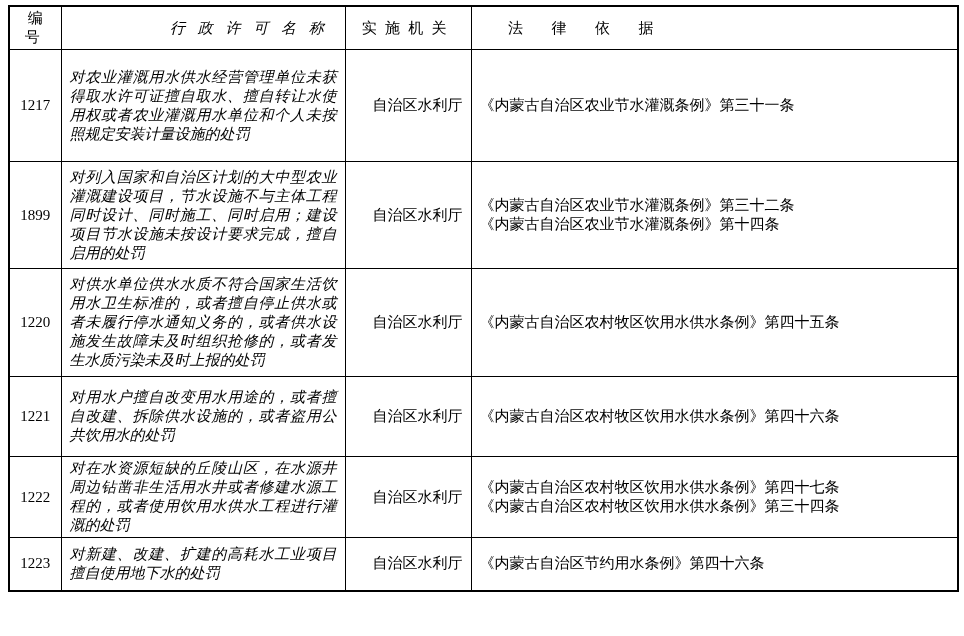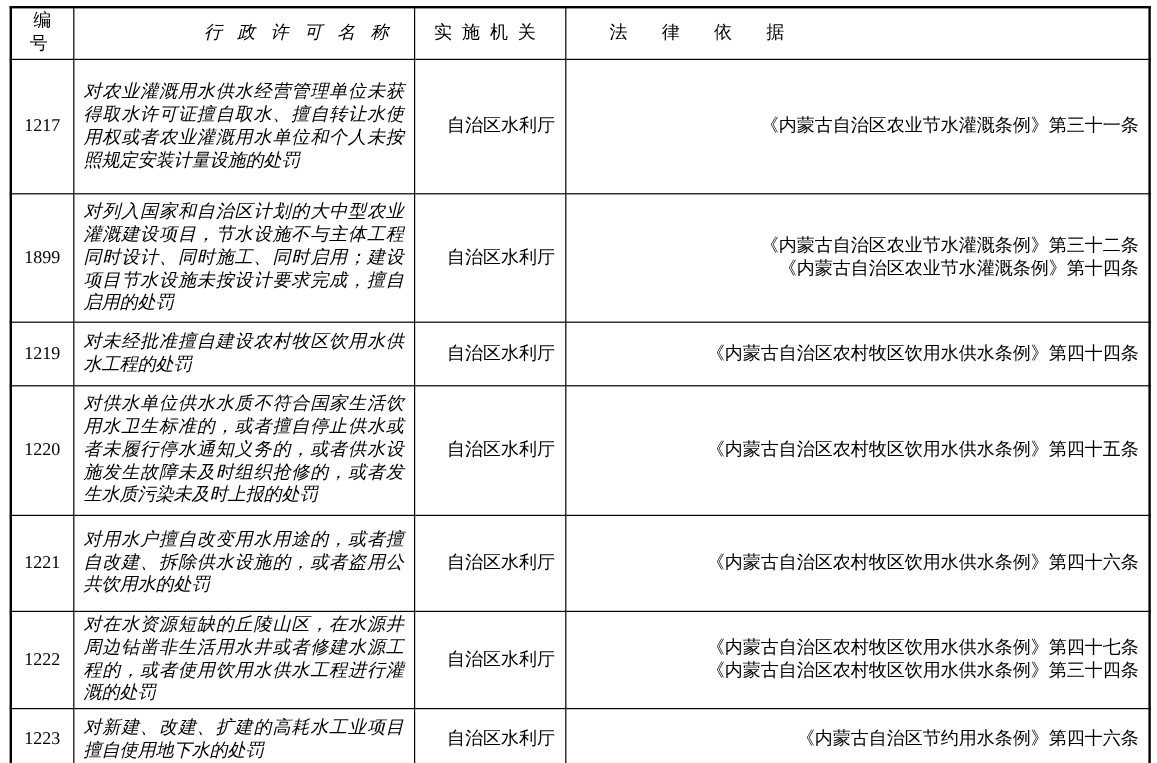--- a/index.html
+++ b/index.html
@@ -62,21 +62,21 @@
     text-align: justify;
     text-justify: inter-ideograph;
     padding: 2px 8px;
     font-style: italic;
   }
   td.c-agency {
     text-align: right;
     padding: 2px 6px;
   }
   td.c-legal {
-    text-align: right;
+    text-align: left;
     white-space: pre-line;
     padding: 2px 4px;
   }
 </style>
 </head>
 <body>
 
 <div class="page">
   <table class="doc">
     <colgroup>
@@ -100,26 +100,20 @@
         <td class="c-agency">自治区水利厅</td>
         <td class="c-legal">《内蒙古自治区农业节水灌溉条例》第三十一条</td>
       </tr>
       <tr class="r2">
         <td class="c-id">1899</td>
         <td class="c-name">对列入国家和自治区计划的大中型农业灌溉建设项目，节水设施不与主体工程同时设计、同时施工、同时启用；建设项目节水设施未按设计要求完成，擅自启用的处罚</td>
         <td class="c-agency">自治区水利厅</td>
         <td class="c-legal">《内蒙古自治区农业节水灌溉条例》第三十二条
 《内蒙古自治区农业节水灌溉条例》第十四条</td>
       </tr>
-      <tr class="r3">
-        <td class="c-id">1219</td>
-        <td class="c-name">对未经批准擅自建设农村牧区饮用水供水工程的处罚</td>
-        <td class="c-agency">自治区水利厅</td>
-        <td class="c-legal">《内蒙古自治区农村牧区饮用水供水条例》第四十四条</td>
-      </tr>
       <tr class="r4">
         <td class="c-id">1220</td>
         <td class="c-name">对供水单位供水水质不符合国家生活饮用水卫生标准的，或者擅自停止供水或者未履行停水通知义务的，或者供水设施发生故障未及时组织抢修的，或者发生水质污染未及时上报的处罚</td>
         <td class="c-agency">自治区水利厅</td>
         <td class="c-legal">《内蒙古自治区农村牧区饮用水供水条例》第四十五条</td>
       </tr>
       <tr class="r5">
         <td class="c-id">1221</td>
         <td class="c-name">对用水户擅自改变用水用途的，或者擅自改建、拆除供水设施的，或者盗用公共饮用水的处罚</td>
         <td class="c-agency">自治区水利厅</td>

